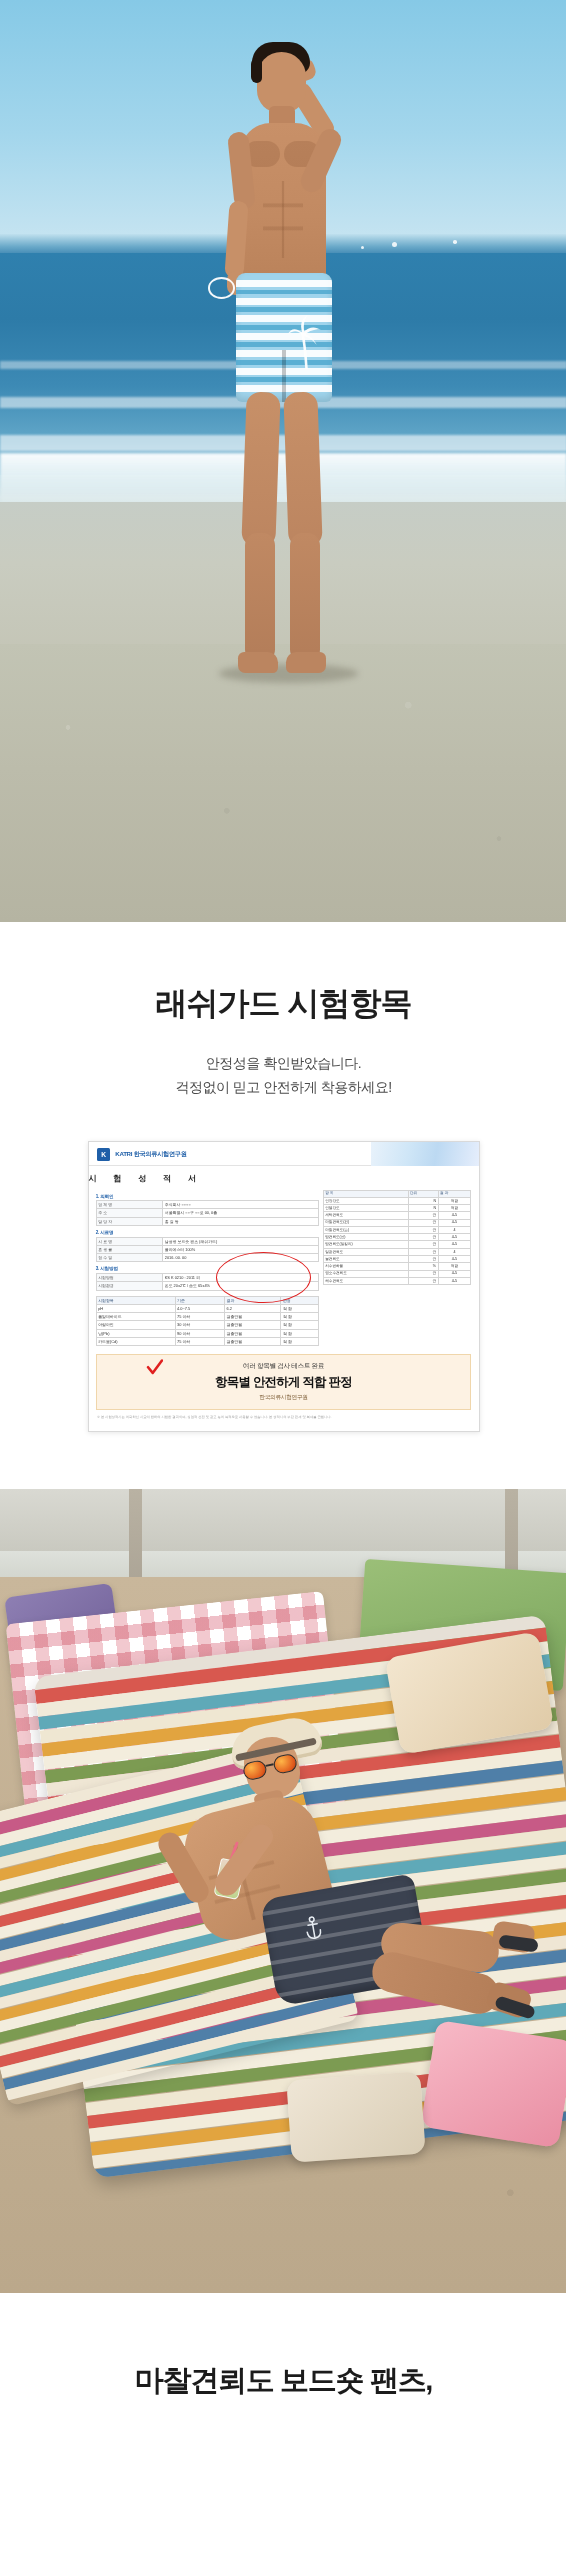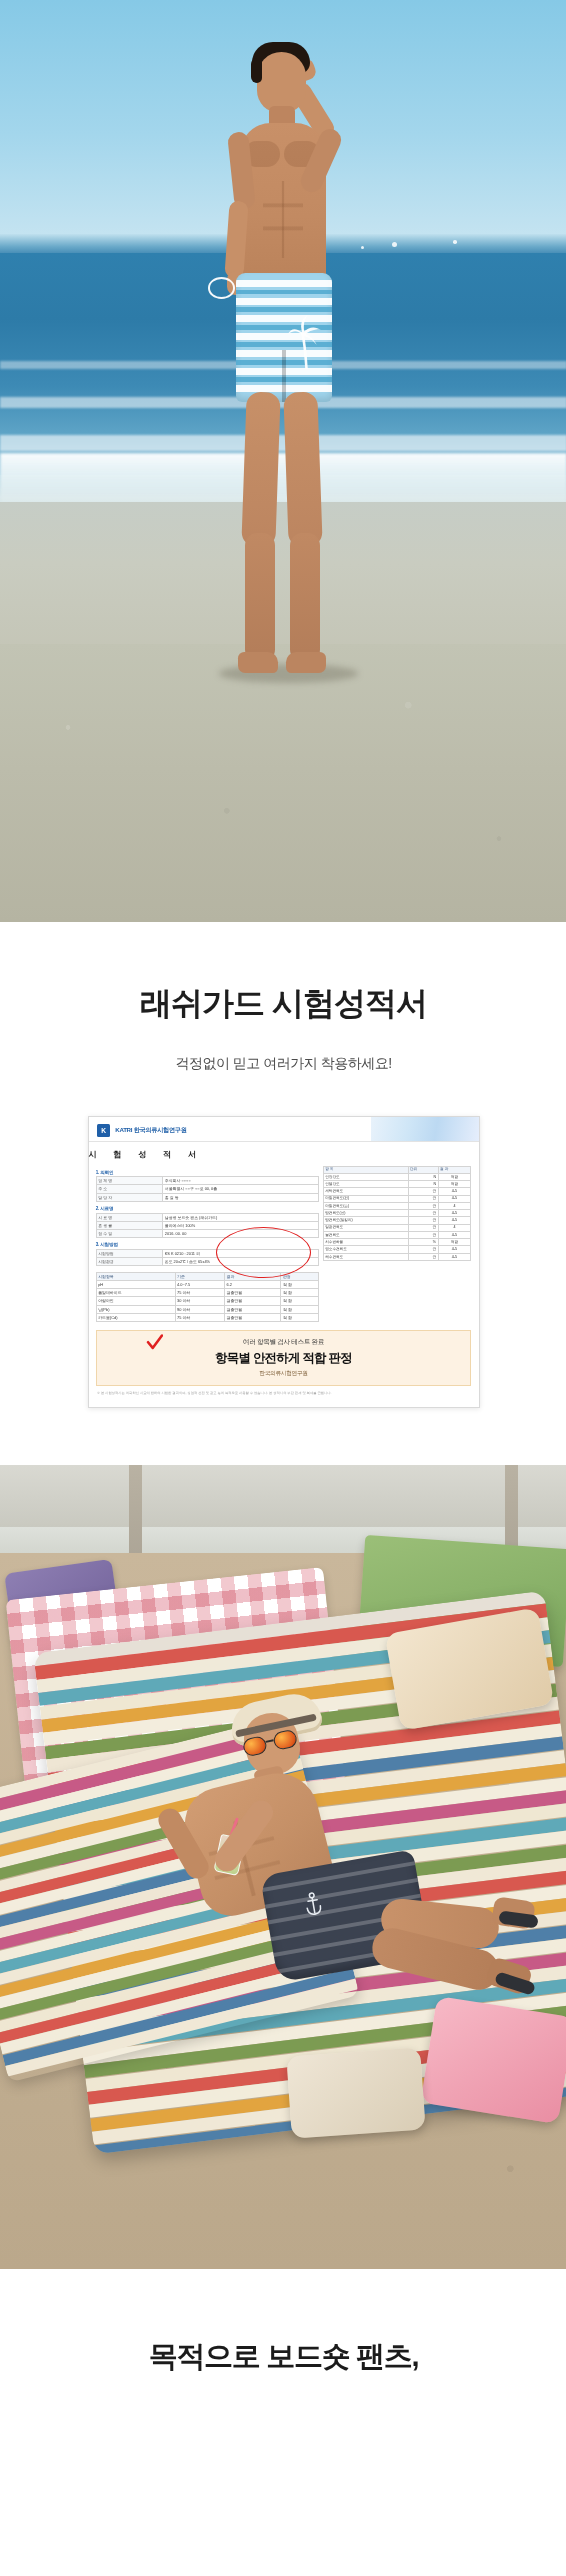--- a/index.html
+++ b/index.html
@@ -853,24 +853,25 @@
       <div class="m-leg-r"></div>
       <div class="m-calf-l"></div>
       <div class="m-calf-r"></div>
       <div class="m-shadow"></div>
       <div class="m-foot-l"></div>
       <div class="m-foot-r"></div>
     </div>
   </div>
 
   <section class="report-section">
-    <h1 class="report-title">래쉬가드 시험성적서</h1>
+    <h1 class="report-title">래쉬가드 시험항목</h1>
 
     <div class="report-desc">
-      <span>걱정없이 믿고 여러가지 착용하세요!</span>
+      <span>안정성을 확인받았습니다.</span>
+      <span>걱정없이 믿고 안전하게 착용하세요!</span>
     </div>
 
     <div class="cert">
       <div class="cert-head">
         <div class="cert-stripe"></div>
         <div class="cert-logo-mark">K</div>
         <div class="cert-logo-text">KATRI 한국의류시험연구원</div>
       </div>
 
       <div class="cert-doc-title">시 험 성 적 서</div>
@@ -1183,17 +1184,17 @@
       <div class="l-leg-r"></div>
       <div class="l-leg-l"></div>
       <div class="l-foot-r"></div>
       <div class="l-foot-l"></div>
       <div class="l-sandal s1"></div>
       <div class="l-sandal s2"></div>
     </div>
   </div>
 
   <section class="closing">
-    <span class="closing-line">목적으로 보드숏 팬츠,</span>
+    <span class="closing-line">마찰견뢰도 보드숏 팬츠,</span>
   </section>
 
 </div>
 
 
 </body></html>

